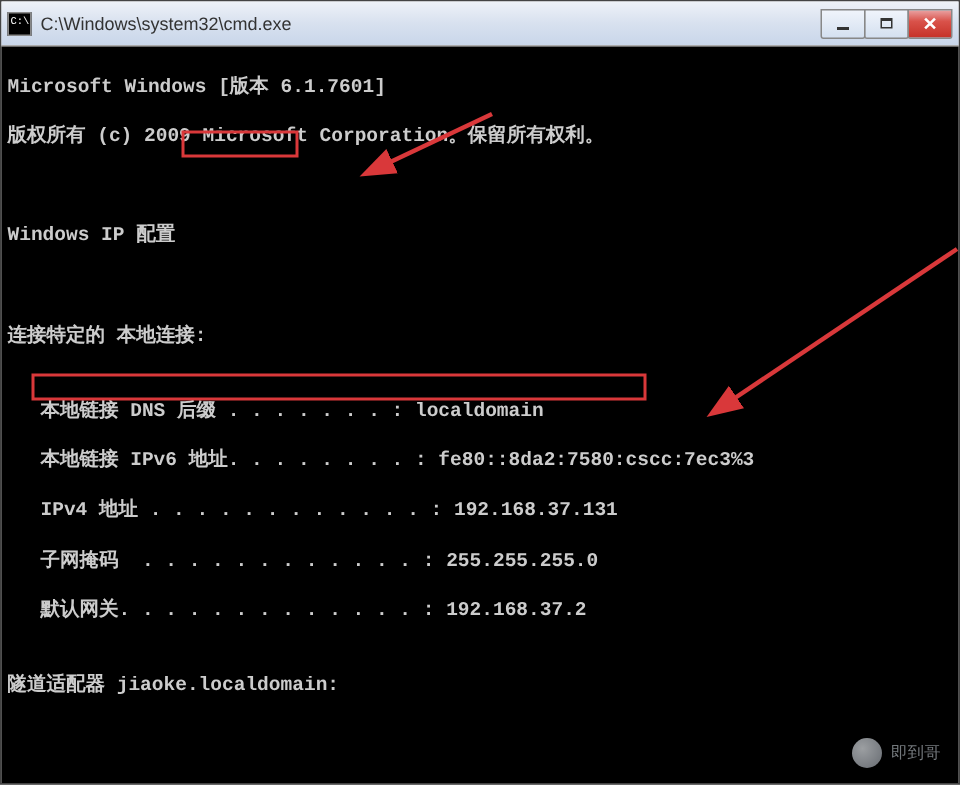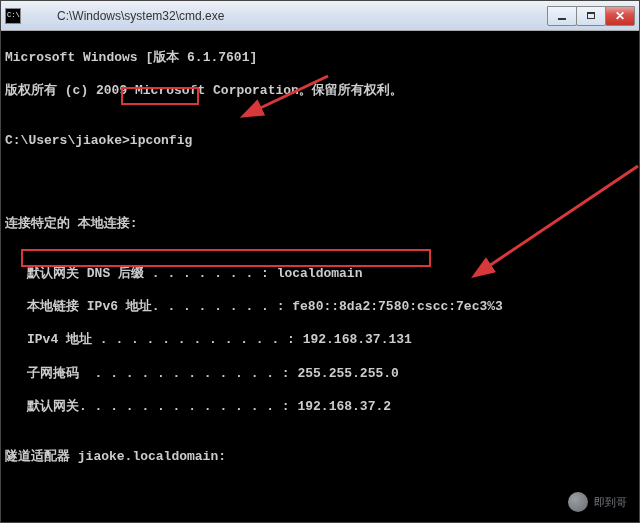--- a/index.html
+++ b/index.html
@@ -42,21 +42,20 @@
       font-size: 7px;
       position: absolute;
       top: 2px;
       left: 1px;
     }
     .title-text {
       flex: 1;
       font-family: "Segoe UI", Tahoma, sans-serif;
       font-size: 12px;
       color: #333;
-      margin-left: 30px;
     }
     .window-controls {
       display: flex;
       gap: 0;
     }
     .win-btn {
       width: 30px;
       height: 20px;
       border: 1px solid #888;
       background: linear-gradient(to bottom, #f0f4fb 0%, #d4e0f0 100%);
@@ -139,27 +138,27 @@
       <div class="win-btn close">
           <span class="x-glyph">✕</span>
         </div>
     </div>
   </div>
 
   <div class="terminal">
 <span class="line">Microsoft Windows [版本 6.1.7601]</span>
 <span class="line">版权所有 (c) 2009 Microsoft Corporation。保留所有权利。</span>
 <span class="line"></span>
-<span class="line"><span>C:\Users\jiaoke&gt;</span><span>ipconfig</span></span>
-<span class="line"></span>
+<span class="line"></span>
+<span class="line">Windows IP 配置</span>
 <span class="line"></span>
 <span class="line"></span>
 <span class="line">连接特定的 本地连接:</span>
 <span class="line"></span>
-<span class="line indent1">默认网关 DNS 后缀 . . . . . . . : localdomain</span>
+<span class="line indent1">本地链接 DNS 后缀 . . . . . . . : localdomain</span>
 <span class="line indent1">本地链接 IPv6 地址. . . . . . . . : fe80::8da2:7580:cscc:7ec3%3</span>
 <span class="line indent1">IPv4 地址 . . . . . . . . . . . . : 192.168.37.131</span>
 <span class="line indent1">子网掩码  . . . . . . . . . . . . : 255.255.255.0</span>
 <span class="line indent1">默认网关. . . . . . . . . . . . . : 192.168.37.2</span>
 <span class="line"></span>
 <span class="line">隧道适配器 jiaoke.localdomain:</span>
 <span class="line"></span>
 
 
 <span class="line"></span>

